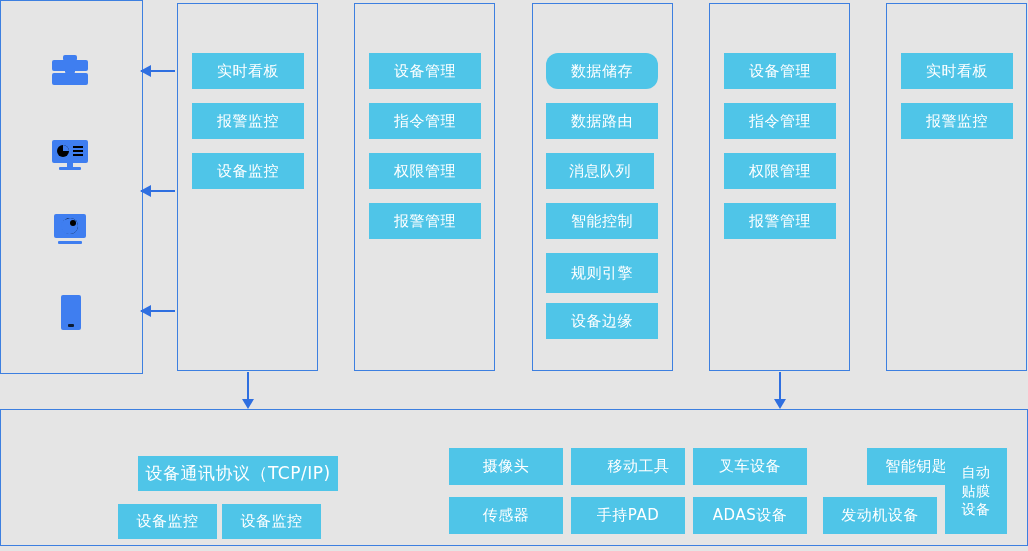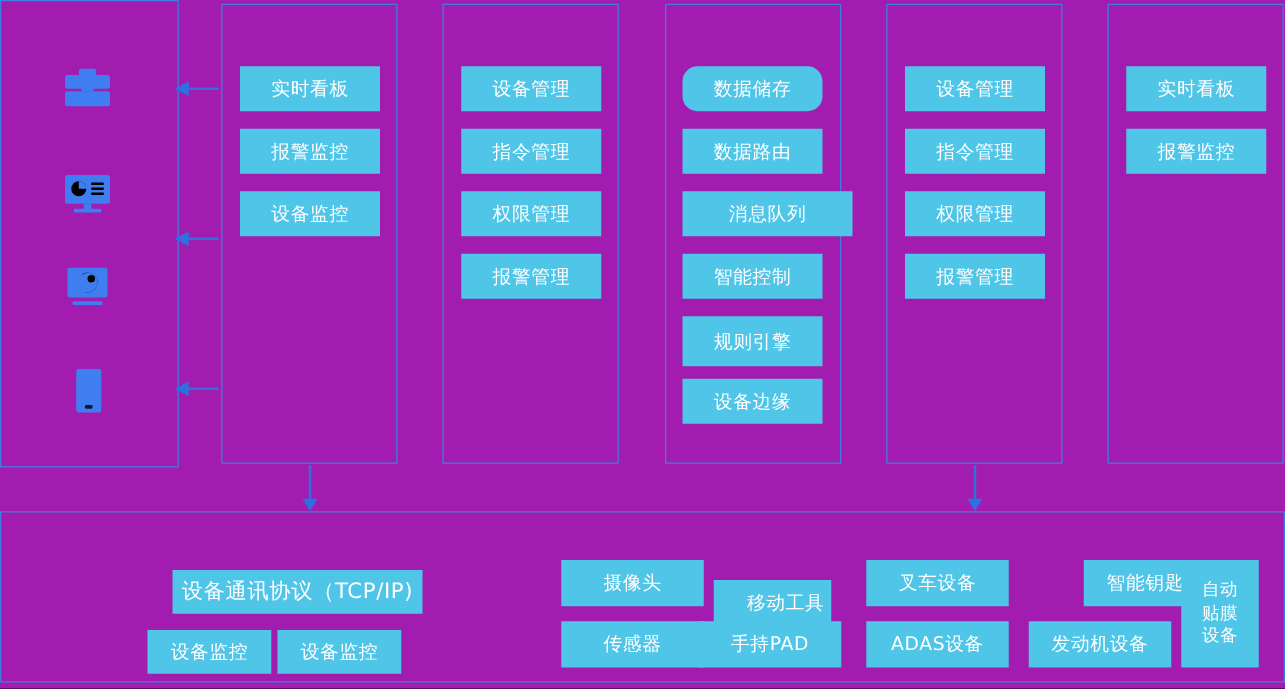--- a/index.html
+++ b/index.html
@@ -7,21 +7,21 @@
     padding: 0;
     background: #000000;
   }
   body {
     font-family: "DejaVu Sans", "Liberation Sans", sans-serif;
   }
   #canvas {
     position: relative;
     width: 1028px;
     height: 551px;
-    background: #a21caf;
+    background: #e5e5e5;
     overflow: hidden;
   }
   
   .panel {
     position: absolute;
     border: 1px solid #3d7fe0;
     box-sizing: border-box;
     background: transparent;
   }
   
@@ -147,21 +147,21 @@
 
   <div class="chip" style="left:369px; top:53px; width:112px; height:36px;">设备管理</div>
   <div class="chip" style="left:369px; top:103px; width:112px; height:36px;">指令管理</div>
   <div class="chip" style="left:369px; top:153px; width:112px; height:36px;">权限管理</div>
   <div class="chip" style="left:369px; top:203px; width:112px; height:36px;">报警管理</div>
 
   <div class="panel" style="left:532px; top:3px; width:141px; height:368px;"></div>
 
   <div class="chip" style="left:546px; top:53px; width:112px; height:36px;border-radius:12px;">数据储存</div>
   <div class="chip" style="left:546px; top:103px; width:112px; height:36px;">数据路由</div>
-  <div class="chip" style="left:546px; top:153px; width:136px; height:36px;">消息队列</div>
+  <div class="chip" style="left:546px; top:153px; width:108px; height:36px;">消息队列</div>
   <div class="chip" style="left:546px; top:203px; width:112px; height:36px;text-align:center;">智能控制</div>
   <div class="chip" style="left:546px; top:253px; width:112px; height:40px;">规则引擎</div>
   <div class="chip" style="left:546px; top:303px; width:112px; height:36px;">设备边缘</div>
 
   <div class="panel" style="left:709px; top:3px; width:141px; height:368px;"></div>
 
   <div class="chip" style="left:724px; top:53px; width:112px; height:36px;">设备管理</div>
   <div class="chip" style="left:724px; top:103px; width:112px; height:36px;">指令管理</div>
   <div class="chip" style="left:724px; top:153px; width:112px; height:36px;">权限管理</div>
   <div class="chip" style="left:724px; top:203px; width:112px; height:36px;">报警管理</div>
@@ -174,26 +174,26 @@
   <div class="arrow-down" style="left:247px; top:372px; height:28px;"></div>
   <div class="arrow-down" style="left:779px; top:372px; height:28px;"></div>
 
   <div class="panel" style="left:0px; top:409px; width:1028px; height:137px;"></div>
 
   <div class="chip wide-label" style="left:118px; top:456px; width:200px; height:35px;">设备通讯协议（TCP/IP)</div>
   <div class="chip" style="left:118px; top:504px; width:99px; height:35px;">设备监控</div>
   <div class="chip" style="left:222px; top:504px; width:99px; height:35px;">设备监控</div>
 
   <div class="chip" style="left:449px; top:448px; width:114px; height:37px;">摄像头</div>
-  <div class="chip" style="left:571px; top:464px; width:94px; height:37px;padding-left:21px;">移动工具</div>
+  <div class="chip" style="left:571px; top:448px; width:114px; height:37px;padding-left:21px;">移动工具</div>
   <div class="chip" style="left:693px; top:448px; width:114px; height:37px;">叉车设备</div>
   <div class="chip" style="left:823px; top:448px; width:114px; height:37px;margin-left:44px;">智能钥匙柜</div>
 
   <div class="chip" style="left:449px; top:497px; width:114px; height:37px;">传感器</div>
-  <div class="chip" style="left:559px; top:497px; width:114px; height:37px;">手持PAD</div>
+  <div class="chip" style="left:571px; top:497px; width:114px; height:37px;">手持PAD</div>
   <div class="chip" style="left:693px; top:497px; width:114px; height:37px;">ADAS设备</div>
   <div class="chip" style="left:823px; top:497px; width:114px; height:37px;">发动机设备</div>
 
   <div class="chip multiline" style="left:945px; top:448px; width:62px; height:86px;">
     <span>自动</span>
     <span>贴膜</span>
     <span>设备</span>
   </div>
 
 </div>

